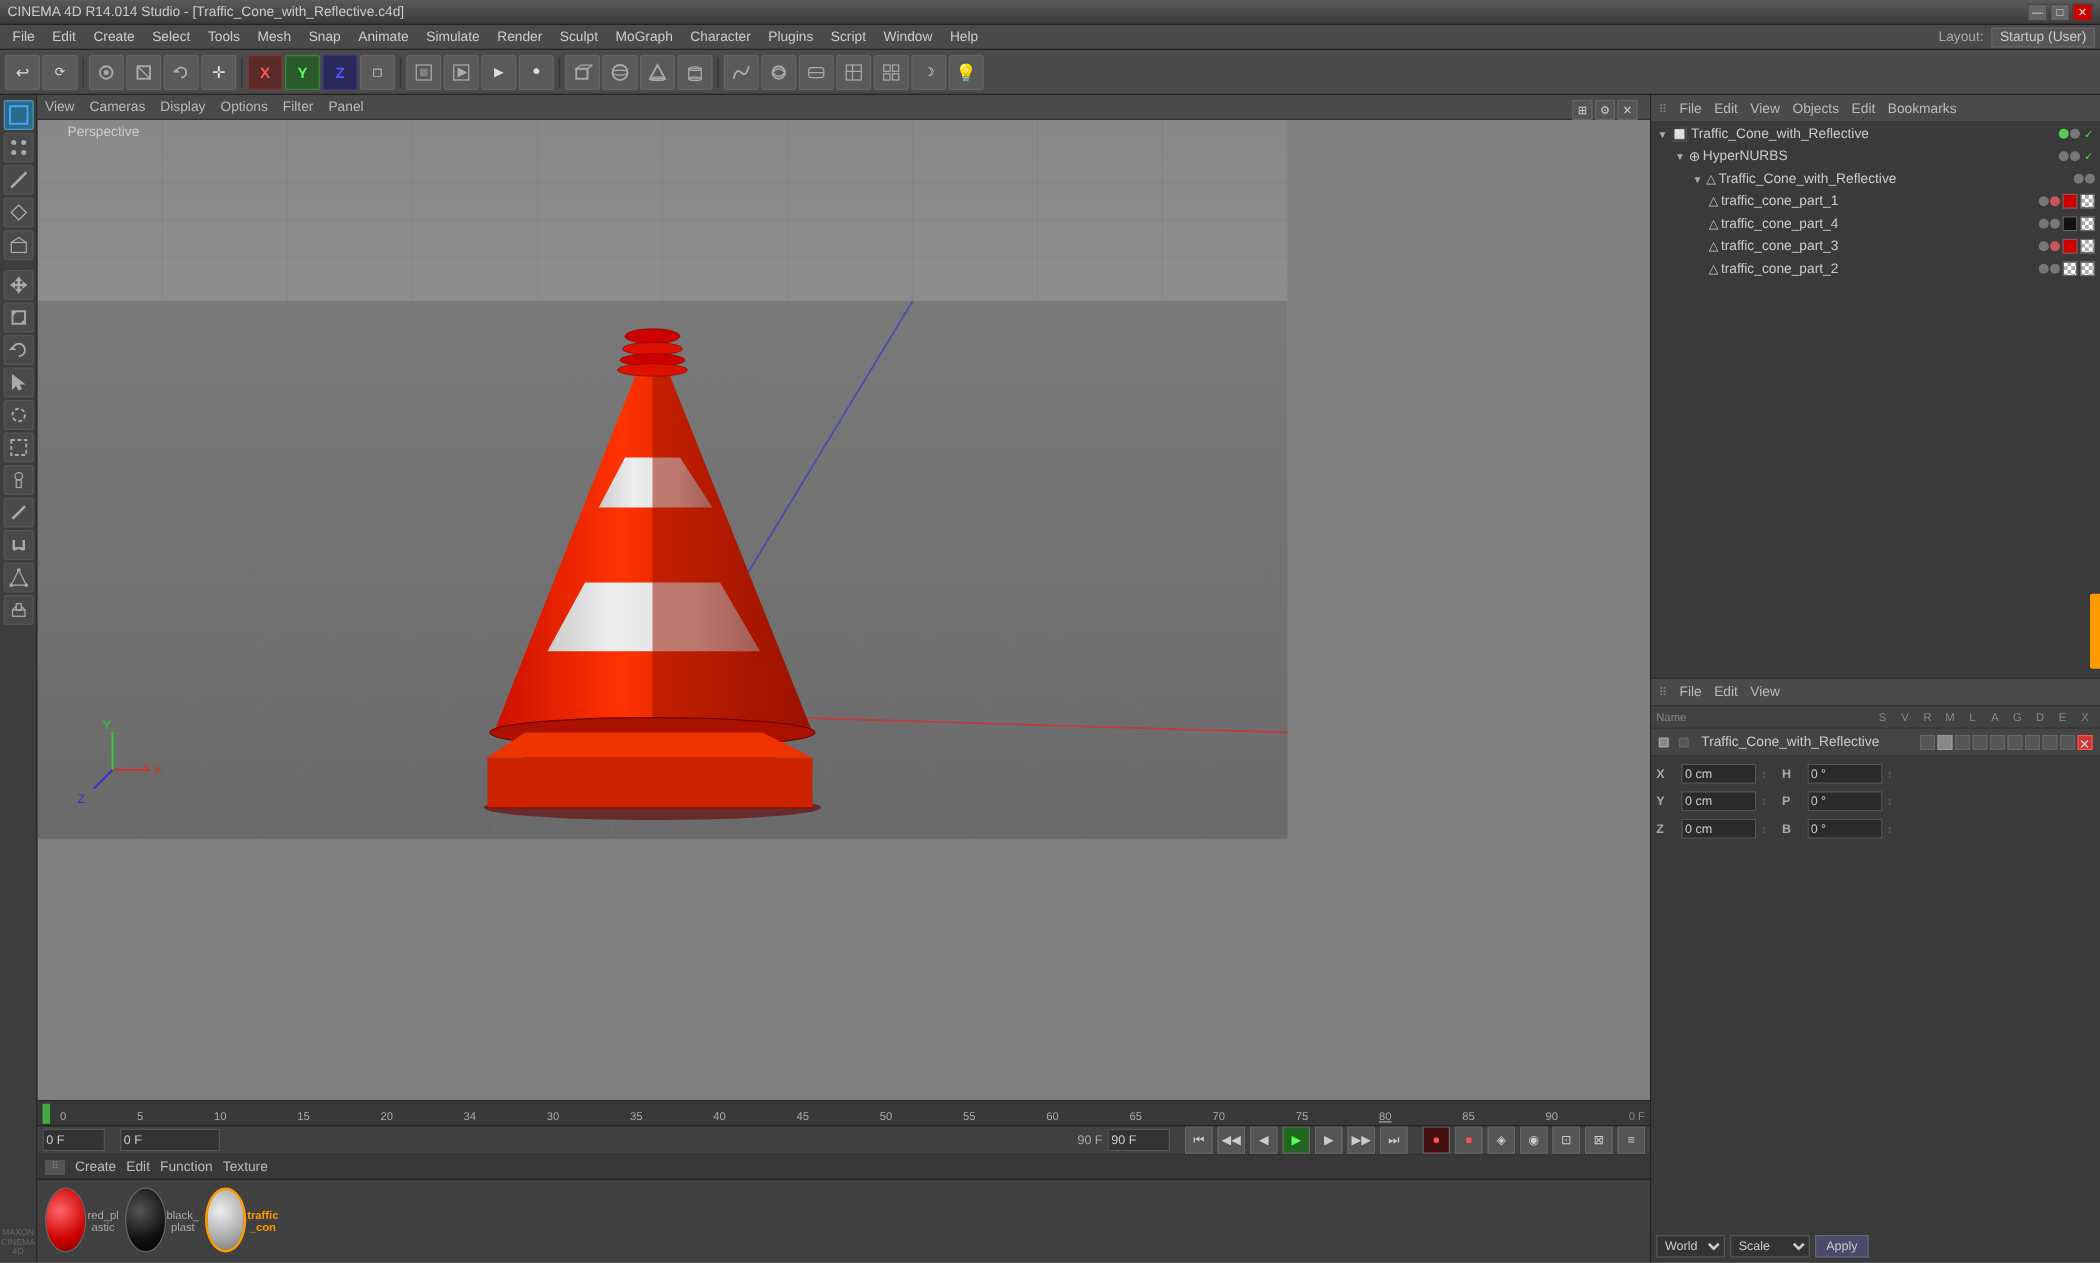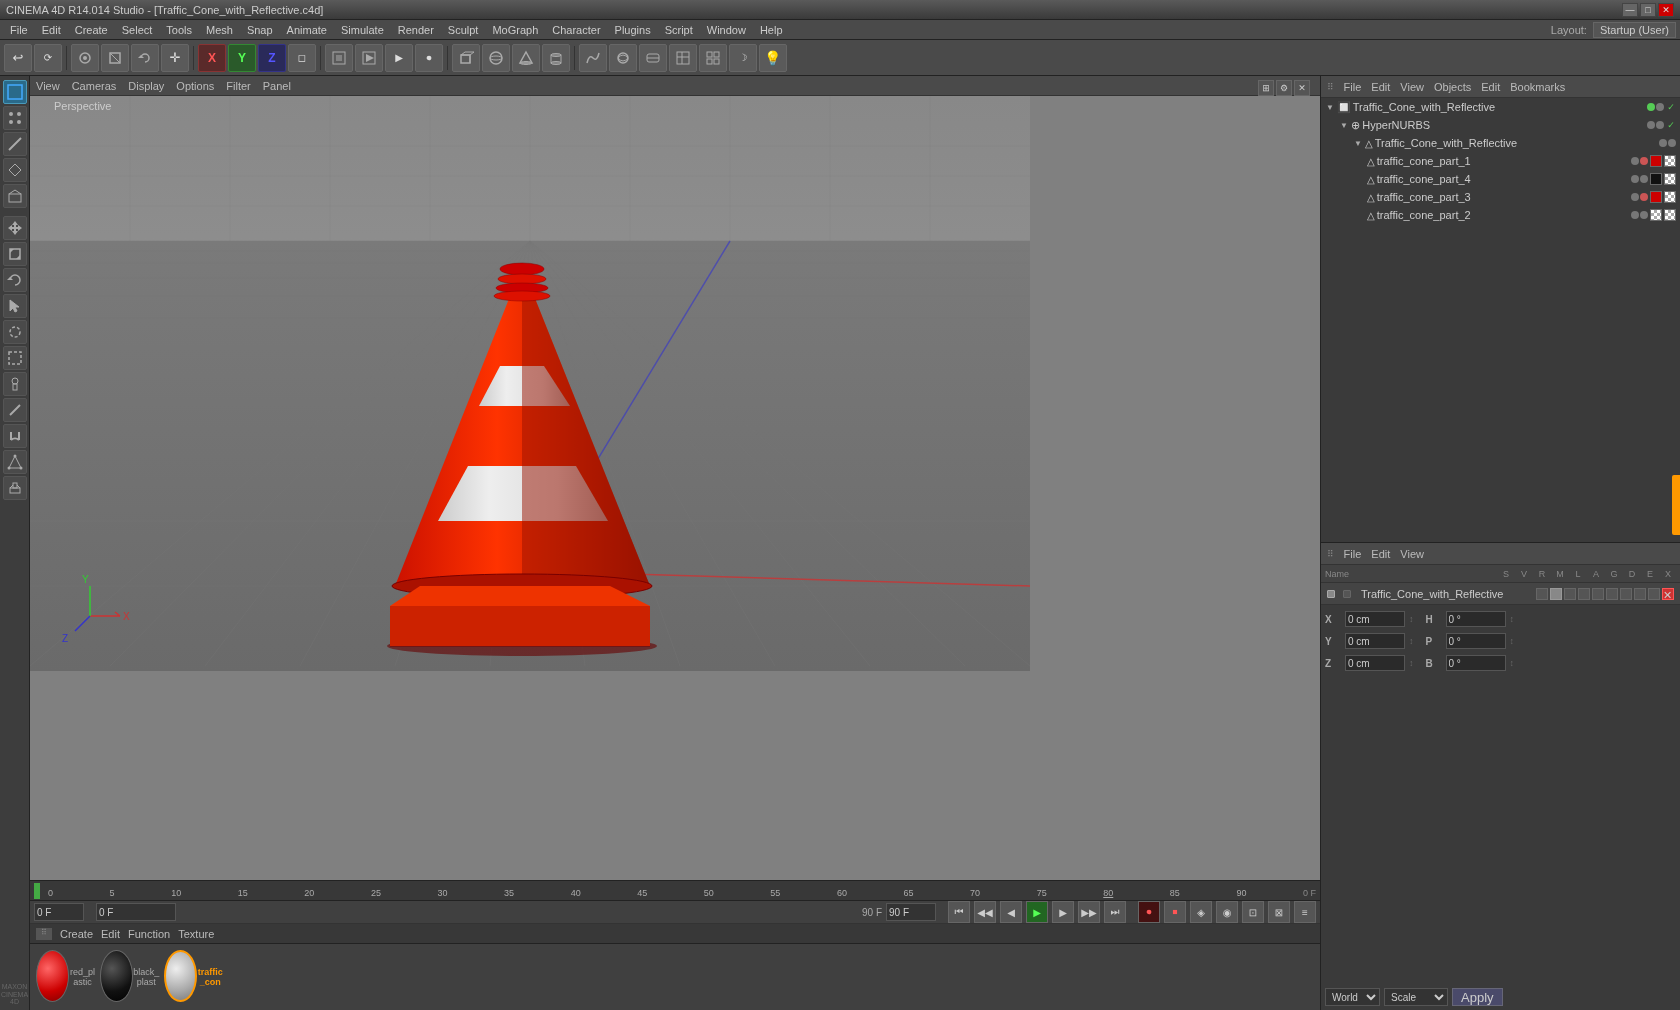--- a/index.html
+++ b/index.html
@@ -443,21 +443,21 @@
       border: 1px solid #555;
       color: #ccc;
       font-size: 10px;
       padding: 0 2px;
     }
     #apply-btn {
       height: 18px;
       background: #4a4a6a;
       border: 1px solid #667;
       color: #ccc;
-      font-size: 13px;
+      font-size: 10px;
       padding: 0 8px;
       cursor: pointer;
     }
 
     
     #name-row {
       display: flex;
       align-items: center;
       height: 22px;
       background: #444;
@@ -910,21 +910,21 @@
         <div style="position:absolute;left:4px;top:2px;width:6px;height:16px;background:#44aa44;"></div>
         <div id="timeline-ruler-marks">
           <div style="display:flex;padding-left:10px;gap:0;width:100%;align-items:flex-end;height:100%;">
 
             <div style="flex:1;display:flex;justify-content:space-between;align-items:flex-end;padding-bottom:2px;padding-left:4px;">
               <span style="font-size:9px;color:#aaa;">0</span>
               <span style="font-size:9px;color:#aaa;">5</span>
               <span style="font-size:9px;color:#aaa;">10</span>
               <span style="font-size:9px;color:#aaa;">15</span>
               <span style="font-size:9px;color:#aaa;">20</span>
-              <span style="font-size:9px;color:#aaa;">25</span>
+              <span style="font-size:9px;color:#aaa;">34</span>
               <span style="font-size:9px;color:#aaa;margin-top:46px;">30</span>
               <span style="font-size:9px;color:#aaa;">35</span>
               <span style="font-size:9px;color:#aaa;">40</span>
               <span style="font-size:9px;color:#aaa;">45</span>
               <span style="font-size:9px;color:#aaa;">50</span>
               <span style="font-size:9px;color:#aaa;">55</span>
               <span style="font-size:9px;color:#aaa;">60</span>
               <span style="font-size:9px;color:#aaa;">65</span>
               <span style="font-size:9px;color:#aaa;">70</span>
               <span style="font-size:9px;color:#aaa;">75</span>

